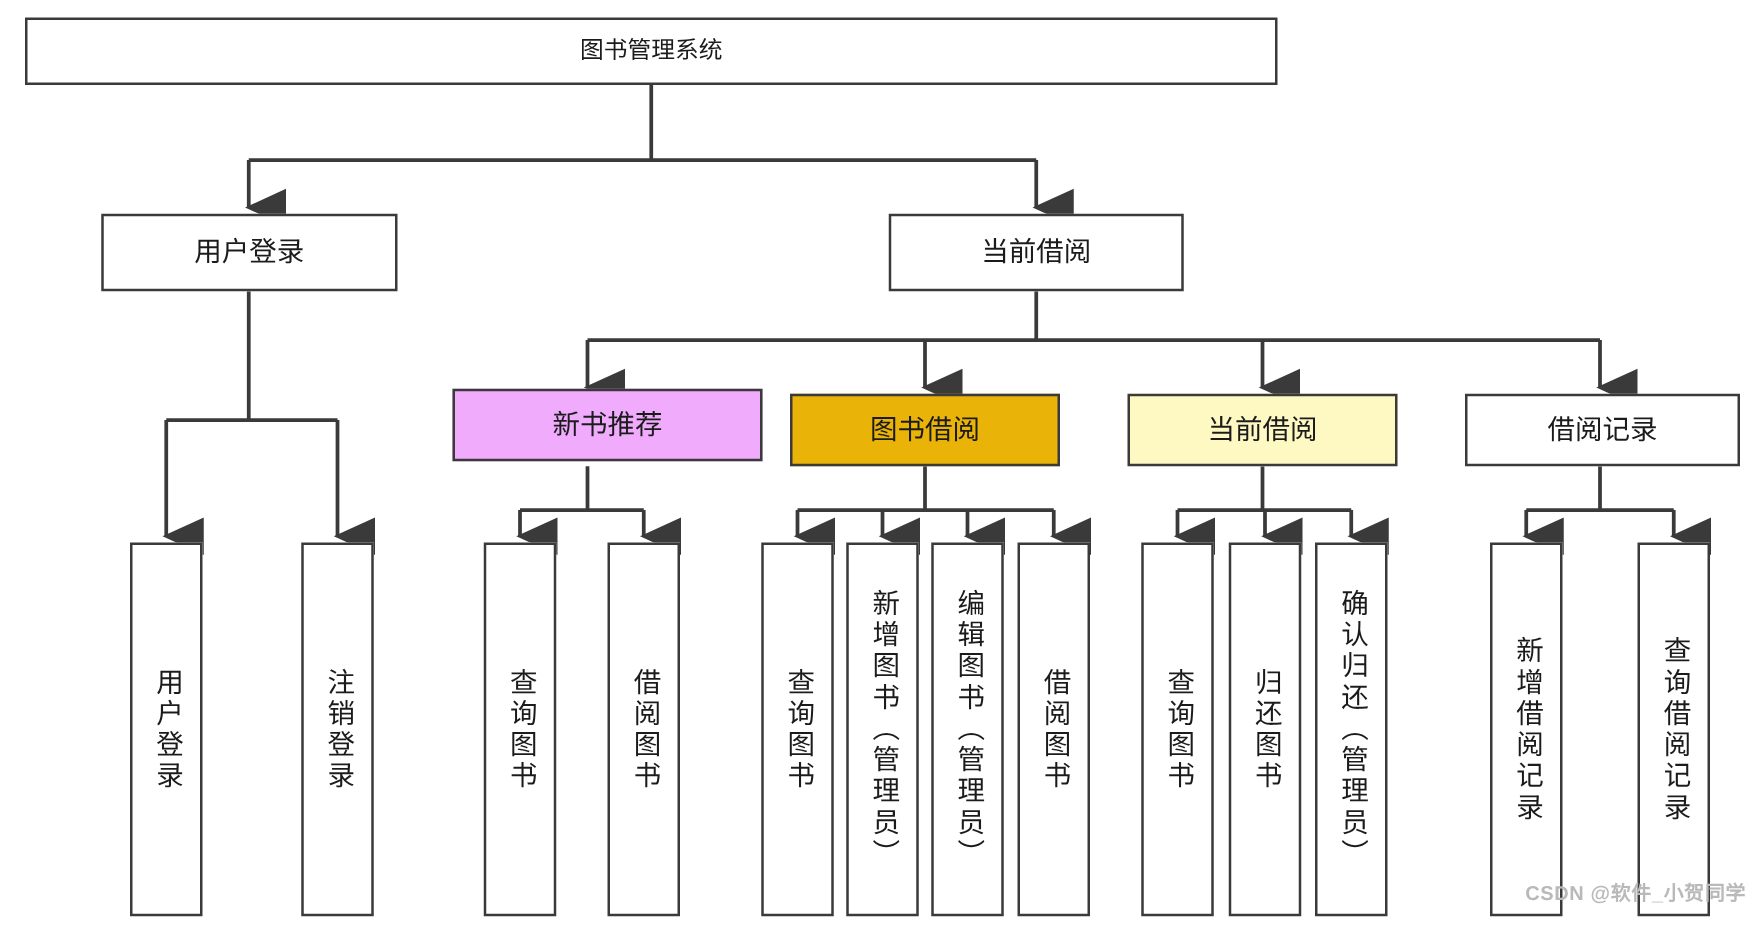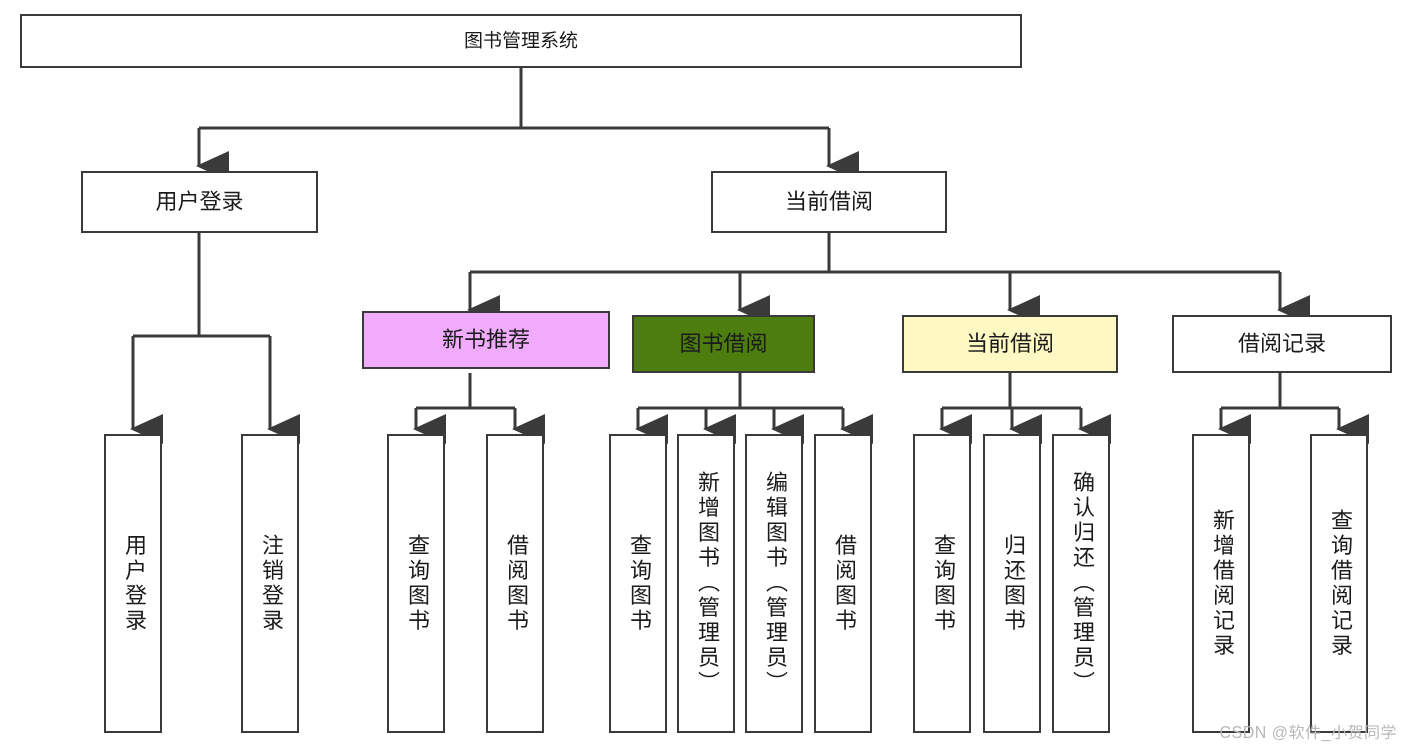--- a/index.html
+++ b/index.html
@@ -59,26 +59,27 @@
     text-orientation: upright;
     font-size: 22px;
     letter-spacing: 3px;
     line-height: 1;
     white-space: nowrap;
     max-height: 264px;
   }
   #watermark {
     position: absolute;
     right: 8px;
-    bottom: 4px;
+    bottom: 22px;
     font-size: 16px;
     color: #b9b9b9;
     letter-spacing: 0.5px;
     white-space: nowrap;
     user-select: none;
+    font-weight: bold;
   }
 </style>
 </head>
 <body>
 
 <div id="canvas" style="background: rgb(255, 255, 255);">
 
   <svg id="edges" viewBox="0 0 1405 747" xmlns="http://www.w3.org/2000/svg">
     <defs>
       <marker id="arrow" viewBox="0 0 12 12" refX="6" refY="10" markerWidth="12" markerHeight="12" orient="auto-start-reverse">
@@ -136,21 +137,21 @@
   <div class="node horiz" style="left: 81px; top: 171px; width: 237px; height: 62px; border-color: rgb(58, 58, 58); background: rgb(255, 255, 255); color: rgb(27, 27, 27);">
     <span class="node-label">用户登录</span>
   </div>
   <div class="node horiz" style="left: 711px; top: 171px; width: 236px; height: 62px; border-color: rgb(58, 58, 58); background: rgb(255, 255, 255); color: rgb(27, 27, 27);">
     <span class="node-label">当前借阅</span>
   </div>
 
   <div class="node horiz" style="left: 362px; top: 311px; width: 248px; height: 58px; border-color: rgb(58, 58, 58); background: #f0abfc; color: rgb(27, 27, 27);">
     <span class="node-label">新书推荐</span>
   </div>
-  <div class="node horiz" style="left: 632px; top: 315px; width: 183px; height: 58px; border-color: rgb(58, 58, 58); background: #4d7c0f; color: rgb(27, 27, 27);">
+  <div class="node horiz" style="left: 632px; top: 315px; width: 216px; height: 58px; border-color: rgb(58, 58, 58); background: #eab308; color: rgb(27, 27, 27);">
     <span class="node-label">图书借阅</span>
   </div>
   <div class="node horiz" style="left: 902px; top: 315px; width: 216px; height: 58px; border-color: rgb(58, 58, 58); background: #fef9c3; color: rgb(27, 27, 27);">
     <span class="node-label">当前借阅</span>
   </div>
   <div class="node horiz" style="left: 1172px; top: 315px; width: 220px; height: 58px; border-color: rgb(58, 58, 58); background: rgb(255, 255, 255); color: rgb(27, 27, 27);">
     <span class="node-label">借阅记录</span>
   </div>
 
   <div class="node vert" style="left: 104px; top: 434px; width: 58px; height: 299px; border-color: rgb(58, 58, 58); background: rgb(255, 255, 255); color: rgb(27, 27, 27);">

